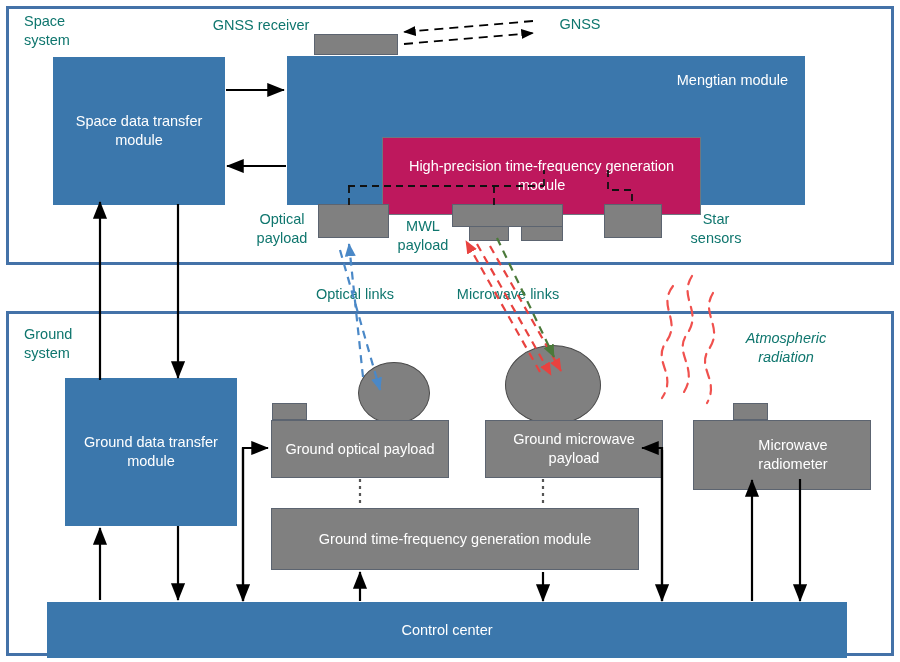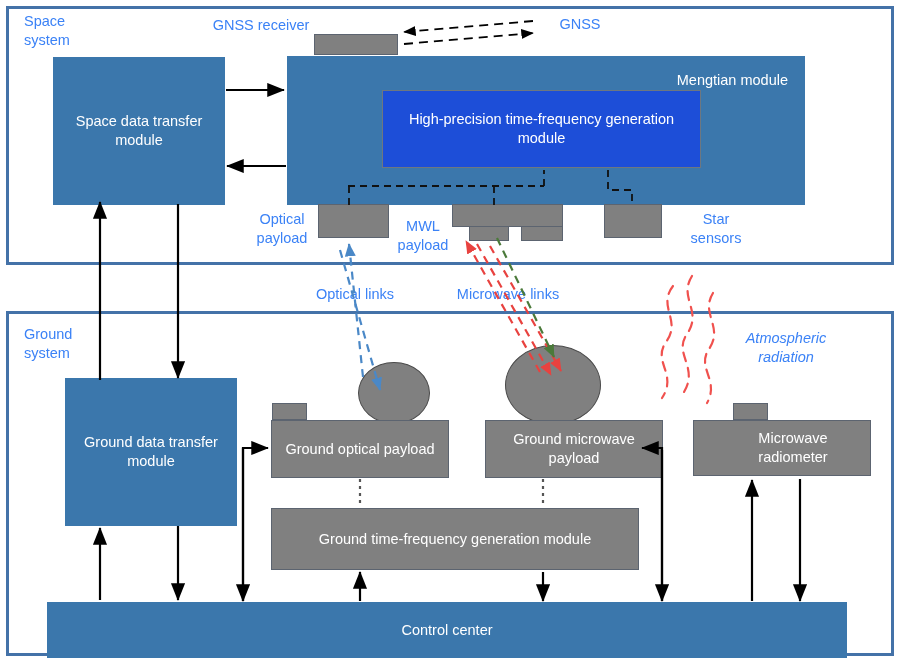--- a/index.html
+++ b/index.html
@@ -45,26 +45,27 @@
   .box.blue {
     background: #3B77AC;
     border: 1px solid #3B77AC;
     align-items: center;
   }
   .box.gray {
     background: #808080;
     border: 1px solid #5c6470;
   }
   .box.gray-nb {
-    background: #1d4ed8;
+    background: #be185d;
     border: 1px solid #6e7780;
+    margin-top: 47px;
   }
   .label {
     position: absolute;
-    color: #3b82f6;
+    color: #0f766e;
     font-size: 14.5px;
     line-height: 1.28;
     text-align: center;
     white-space: pre-line;
   }
   .label.left {
     text-align: left;
   }
   .dome {
     position: absolute;
@@ -146,21 +147,21 @@
 payload</span>
   </div>
 
   <div class="dome" style="left:505px; top:345px; width:96px; height:80px;"></div>
   <div class="box gray" style="left:461px; top:420px; width:178px; height:58px;margin-left:24px;">
     <span class="inbox-label">Ground microwave
 payload</span>
   </div>
 
   <div class="box gray" style="left:733px; top:403px; width:35px; height:17px;"></div>
-  <div class="box gray" style="left:693px; top:420px; width:178px; height:56px;padding-left:28px;">
+  <div class="box gray" style="left:693px; top:420px; width:178px; height:70px;padding-left:28px;">
     <span class="inbox-label">Microwave
 radiometer</span>
   </div>
 
   <div class="box gray" style="left:271px; top:508px; width:368px; height:62px;">
     <span class="inbox-label">Ground time-frequency generation
 module</span>
   </div>
 
   <div class="box blue" style="left:47px; top:602px; width:800px; height:56px;">

